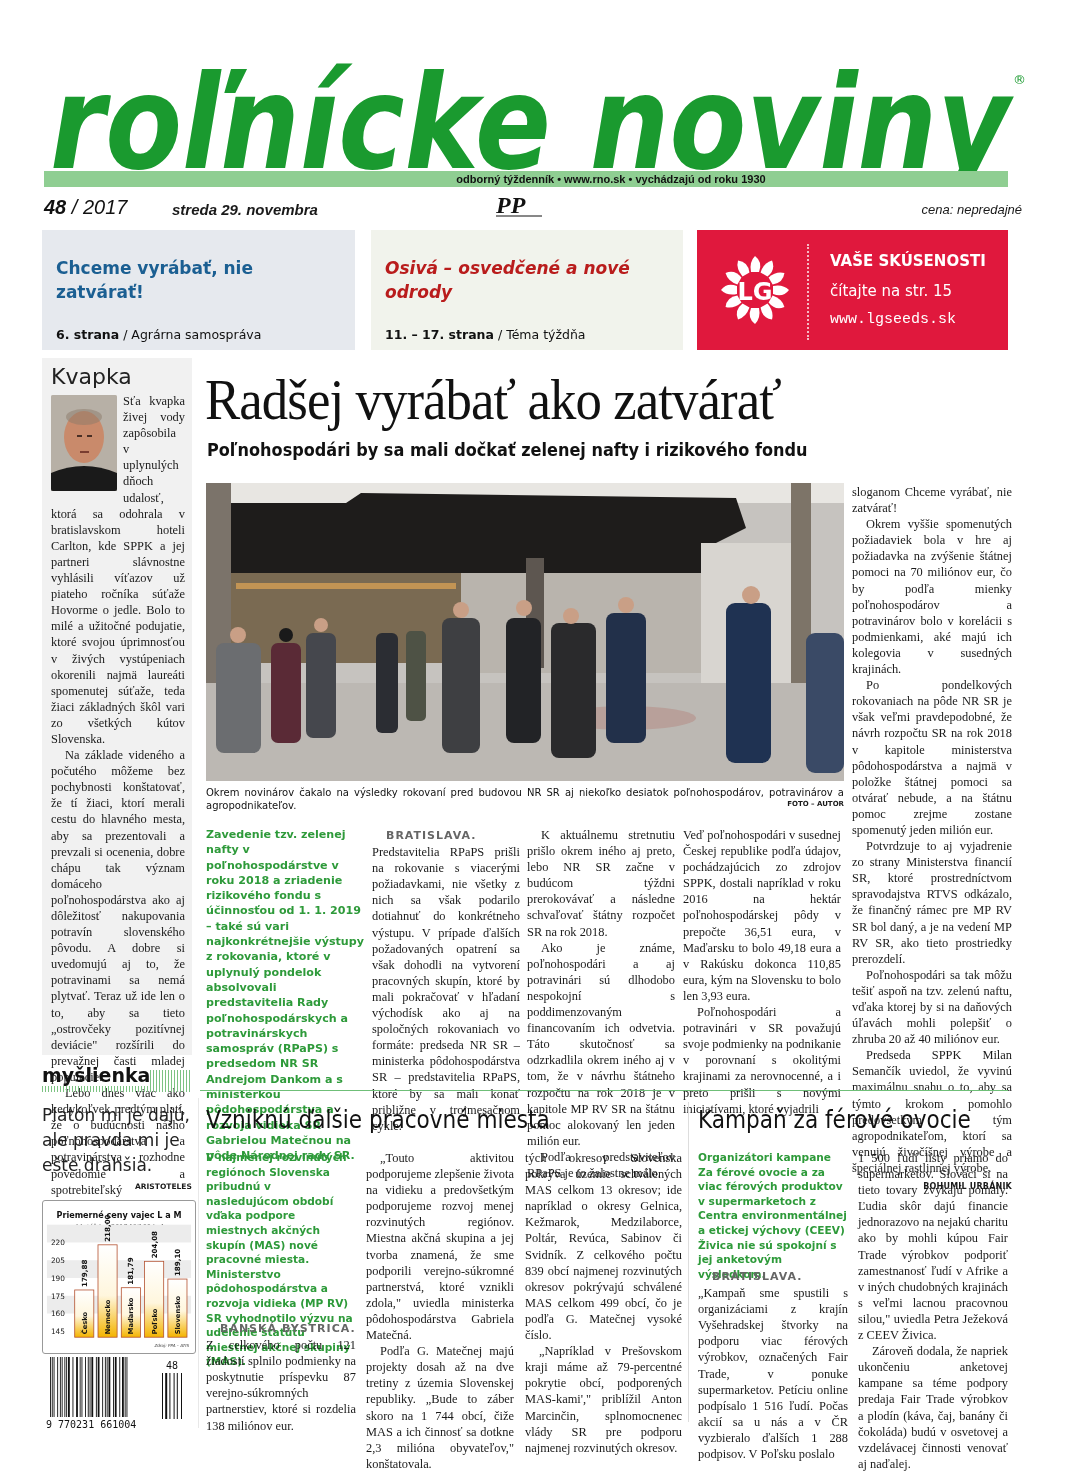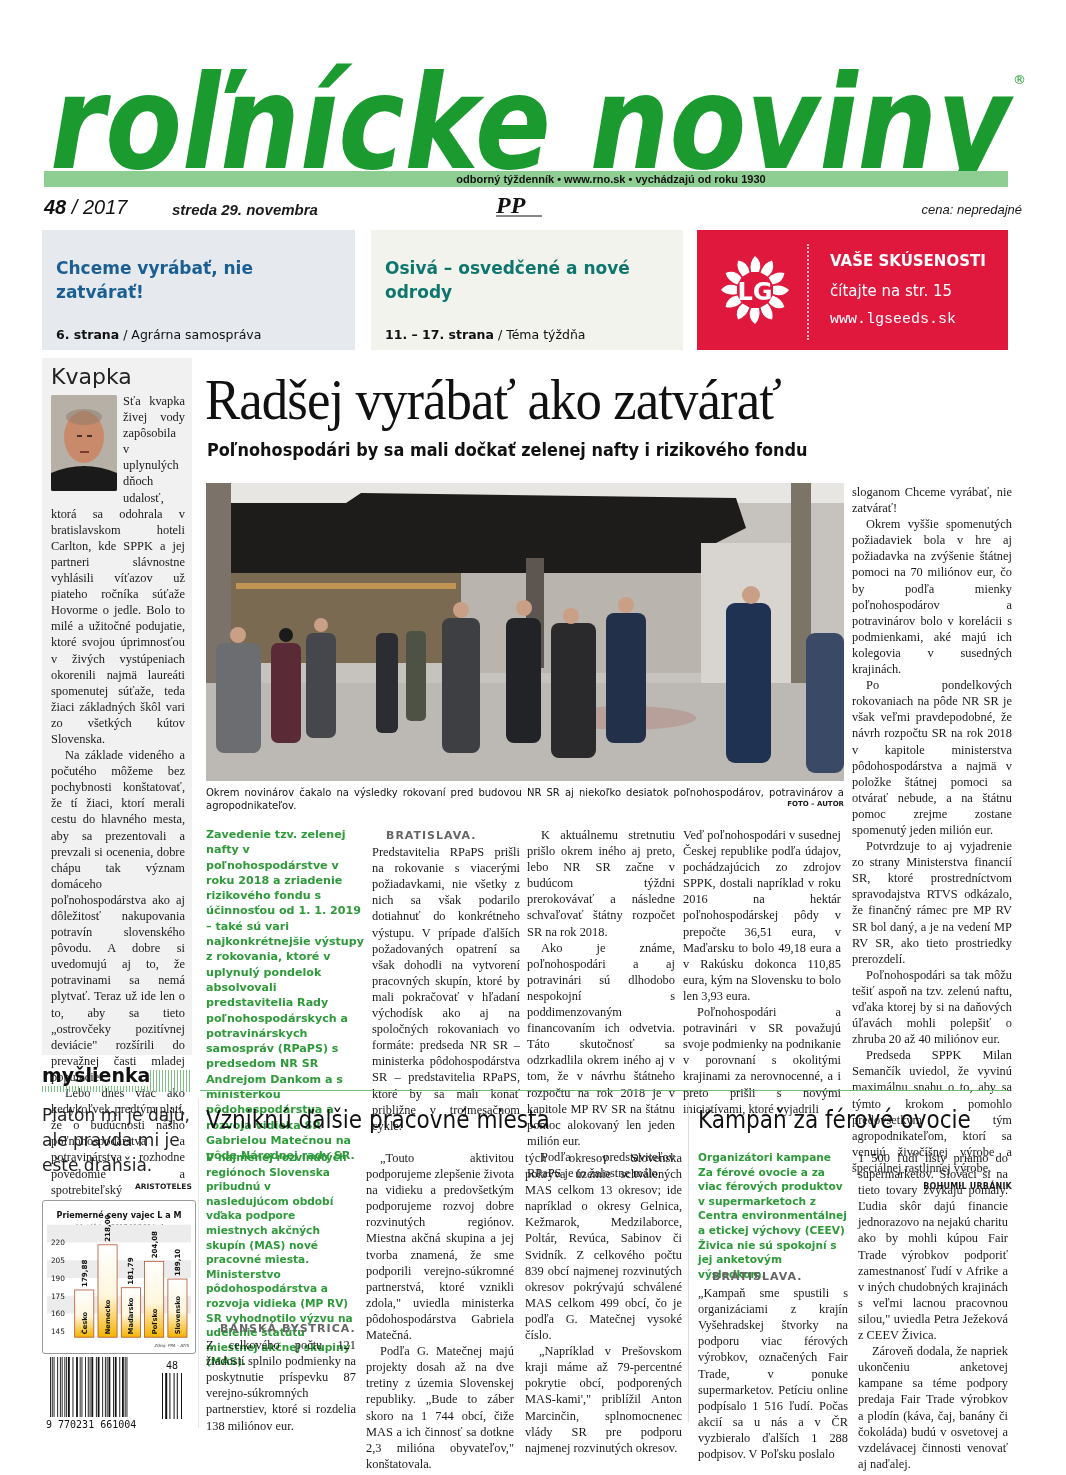--- a/index.html
+++ b/index.html
@@ -18,21 +18,21 @@
   #date { left: 172px; top: 201px; font-family: "Liberation Sans", sans-serif; font-size: 15px; font-weight: bold; font-style: italic; }
   #pp-logo { left: 494px; top: 193px; width: 62px; height: 26px; }
   #price { right: 44px; top: 202px; font-family: "Liberation Sans", sans-serif; font-size: 13px; font-style: italic; }
 
   
   .teaser { top: 230px; height: 120px; padding: 26px 14px 0 14px; }
   #teaser1 { left: 42px; width: 313px; background: #e6e9ee; }
   #teaser2 { left: 371px; width: 312px; background: #f1f3ec; }
   .teaser .ttl { font-family: "DejaVu Sans", sans-serif; font-weight: bold; font-size: 17px; line-height: 24px; }
   #teaser1 .ttl { color: #1b5f92; }
-  #teaser2 .ttl { color: #0f766e; }
+  #teaser2 .ttl { color: #b91c1c; font-style: italic; }
   .teaser .pg { position: absolute; left: 14px; bottom: 8px; font-family: "DejaVu Sans", sans-serif; font-size: 12.5px; color: #111; }
   .teaser .pg b { font-weight: bold; }
   #ad { left: 697px; top: 230px; width: 311px; height: 120px; background: #e0183d; color: #fff; }
   #ad-logo { left: 20px; top: 22px; width: 76px; height: 76px; }
   #ad-sep { left: 110px; top: 14px; width: 0; height: 96px; border-left: 2px dotted #f5b9c4; }
   #ad .l1 { left: 133px; top: 22px; font-family: "DejaVu Sans", sans-serif; font-weight: bold; font-size: 15px; }
   #ad .l2 { left: 133px; top: 52px; font-family: "DejaVu Sans", sans-serif; font-weight: normal; font-size: 15px; text-align: center; }
   #ad .l3 { left: 133px; top: 81px; font-family: Liberation Mono, monospace; font-size: 15px; }
 
   
@@ -340,21 +340,21 @@
 <div id="vr-bottom" class="abs"></div>
 <div id="vr-left" class="abs"></div>
 
 <div id="h-vzniknu" class="abs h2b">Vzniknú ďalšie pracovné miesta</div>
 <div id="lead2" class="abs">V najmenej rozvinutých regiónoch Slovenska pribudnú v nasledujúcom období vďaka podpore miestnych akčných skupín (MAS) nové pracovné miesta. Ministerstvo pôdohospodárstva a rozvoja vidieka (MP RV) SR vyhodnotilo výzvu na udelenie štatútu miestnej akčnej skupiny (MAS).</div>
 <div id="b2a" class="abs col-text">
   <p><span class="dateline">BANSKÁ BYSTRICA.</span></p>
   <p class="ni">Z celkového počtu 121 žiadostí splnilo podmienky na poskytnutie príspevku 87 verejno-súkromných partnerstiev, ktoré si rozdelia 138 miliónov eur.</p>
 </div>
 <div id="b2b" class="abs col-text">
-  <p>„Touto aktivitou podporujeme zlepšenie života na vidieku a predovšetkým podporujeme rozvoj dobre rozvinutých regiónov. Miestna akčná skupina a jej tvorba znamená, že sme podporili verejno-súkromné partnerstvá, ktoré vznikli zdola," uviedla ministerka pôdohospodárstva Gabriela Matečná.</p>
+  <p>„Touto aktivitou podporujeme zlepšenie života na vidieku a predovšetkým podporujeme rozvoj menej rozvinutých regiónov. Miestna akčná skupina a jej tvorba znamená, že sme podporili verejno-súkromné partnerstvá, ktoré vznikli zdola," uviedla ministerka pôdohospodárstva Gabriela Matečná.</p>
   <p>Podľa G. Matečnej majú projekty dosah až na dve tretiny z územia Slovenskej republiky. „Bude to záber skoro na 1 744 obcí, čiže MAS a ich činnosť sa dotkne 2,3 milióna obyvateľov," konštatovala.</p>
   <p>Z 15 najmenej rozvinu-</p>
 </div>
 <div id="b2c" class="abs col-text">
   <p class="ni">tých okresov Slovenska pokrýva územie schválených MAS celkom 13 okresov; ide napríklad o okresy Gelnica, Kežmarok, Medzilaborce, Poltár, Revúca, Sabinov či Svidník. Z celkového počtu 839 obcí najmenej rozvinutých okresov pokrývajú schválené MAS celkom 499 obcí, čo je podľa G. Matečnej vysoké číslo.</p>
   <p>„Napríklad v Prešovskom kraji máme až 79-percentné pokrytie obcí, podporených MAS-kami'," priblížil Anton Marcinčin, splnomocnenec vlády SR pre podporu najmenej rozvinutých okresov.</p>
   <div class="tasr">(tasr)</div>
 </div>
 
 <div id="h-kampan" class="abs h2b">Kampaň za férové ovocie</div>

